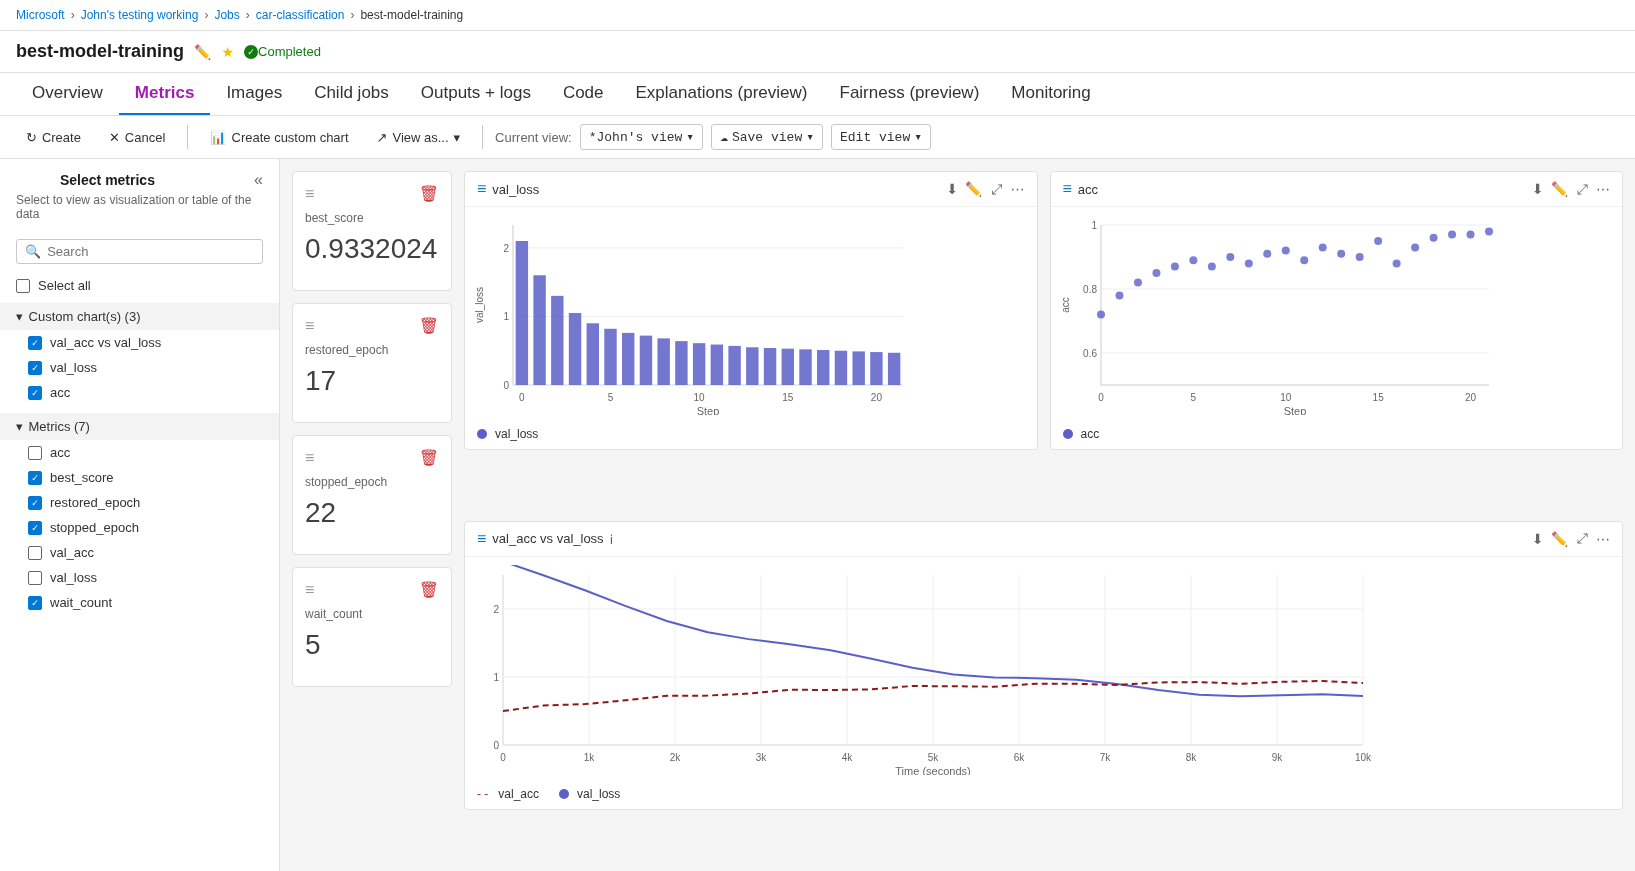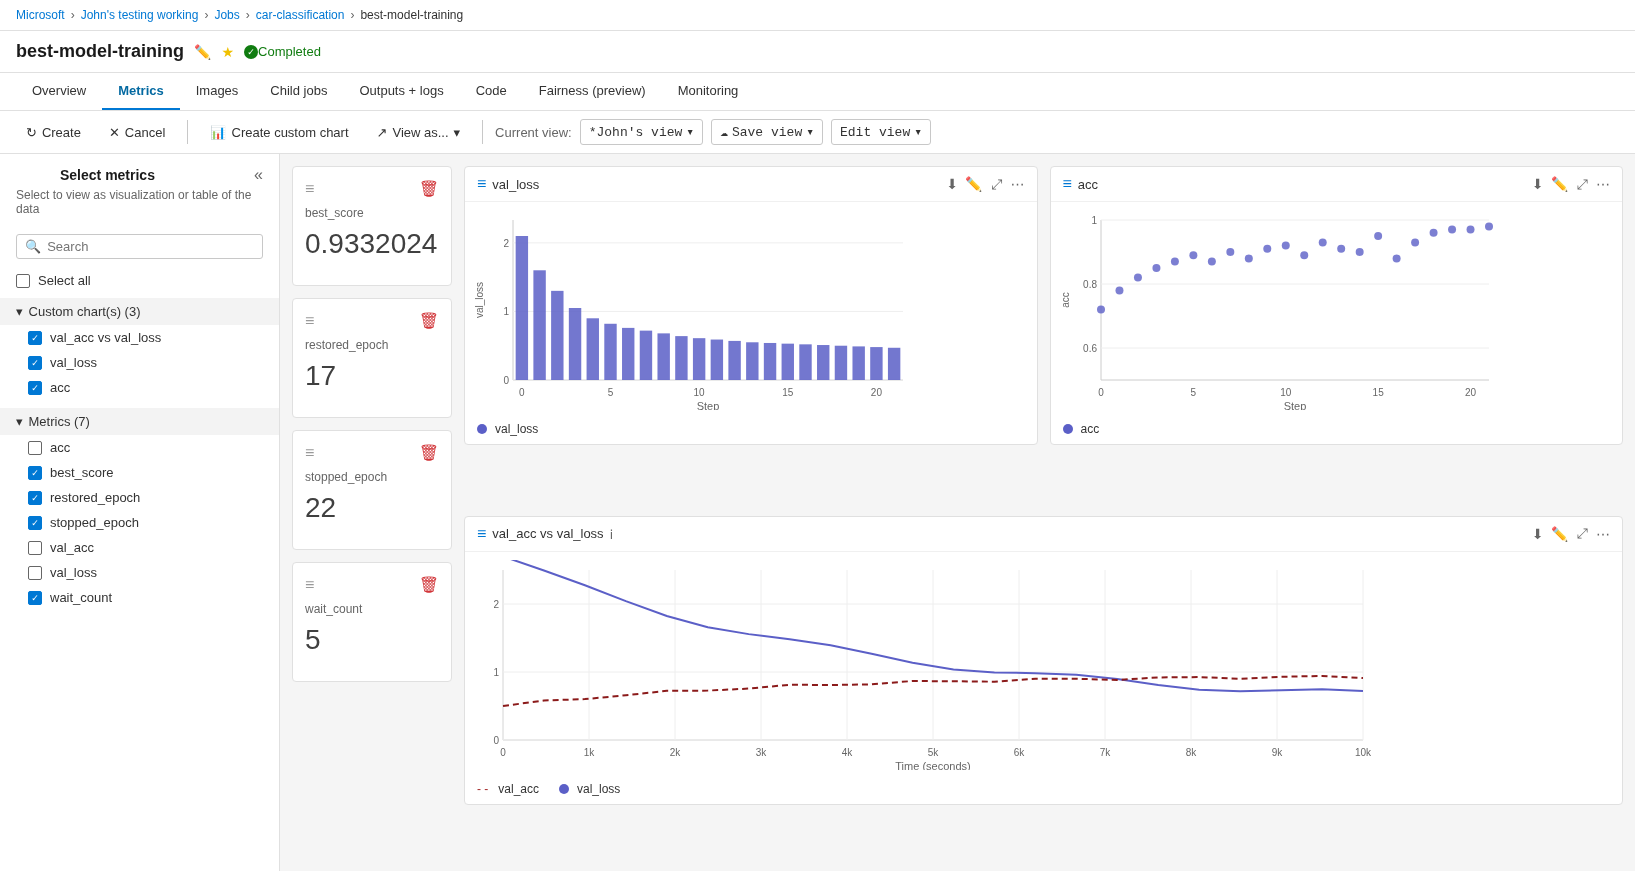--- a/index.html
+++ b/index.html
@@ -12,22 +12,22 @@
 
     .page-header { display: flex; align-items: center; gap: 10px; padding: 10px 16px; background: #fff; border-bottom: 1px solid #e0e0e0; }
     .page-title { font-size: 18px; font-weight: 600; color: #1a1a1a; }
     .icon-btn { cursor: pointer; color: #666; font-size: 14px; }
     .star-icon { color: #f0c000; }
     .status-badge { display: flex; align-items: center; font-size: 13px; color: #107c10; }
     .status-dot { width: 14px; height: 14px; border-radius: 50%; background: #107c10; display: inline-flex; align-items: center; justify-content: center; }
     .status-dot::after { content: '✓'; color: white; font-size: 9px; }
 
     .tabs { display: flex; align-items: center; gap: 0; padding: 0 16px; background: #fff; border-bottom: 1px solid #e0e0e0; }
-    .tab { padding: 10px 16px; font-size: 13px; cursor: pointer; color: #333; border-bottom: 2px solid transparent; white-space: nowrap; }
-    .tab.active { color: #0369a1; border-bottom: 2px solid #0078d4; font-weight: 600; }
+    .tab { padding: 10px 16px; font-size: 17px; cursor: pointer; color: #333; border-bottom: 2px solid transparent; white-space: nowrap; }
+    .tab.active { color: #a21caf; border-bottom: 2px solid #0078d4; font-weight: 600; }
 
     .toolbar { display: flex; align-items: center; gap: 8px; padding: 8px 16px; background: #fff; border-bottom: 1px solid #e0e0e0; }
     .toolbar-btn { display: flex; align-items: center; gap: 5px; padding: 5px 10px; cursor: pointer; color: #333; font-size: 13px; border: none; background: none; }
     .toolbar-sep { width: 1px; height: 24px; background: #c8c8c8; margin: 0 4px; }
     .view-label { font-size: 13px; color: #666; }
     .view-dropdown { display: flex; align-items: center; gap: 4px; padding: 4px 8px; border: 1px solid #c8c8c8; border-radius: 3px; cursor: pointer; font-size: 13px; background: #fff; font-family: Liberation Mono, monospace; }
 
     .main-layout { display: flex; height: calc(871px - 150px); overflow: hidden; }
 
     .sidebar { width: 280px; min-width: 280px; background: #fff; border-right: 1px solid #e0e0e0; display: flex; flex-direction: column; overflow-y: auto; }
@@ -96,20 +96,21 @@
   </div>
 </div>
 
 <div class="tabs">
   <div class="tab">Overview</div>
   <div class="tab active">Metrics</div>
   <div class="tab">Images</div>
   <div class="tab">Child jobs</div>
   <div class="tab">Outputs + logs</div>
   <div class="tab">Code</div>
+  <div class="tab">Explanations (preview)</div>
   <div class="tab">Fairness (preview)</div>
   <div class="tab">Monitoring</div>
 </div>
 
 <div class="toolbar">
   <button class="toolbar-btn">
     <span>↻</span>
     <span>Create</span>
   </button>
   <button class="toolbar-btn">

